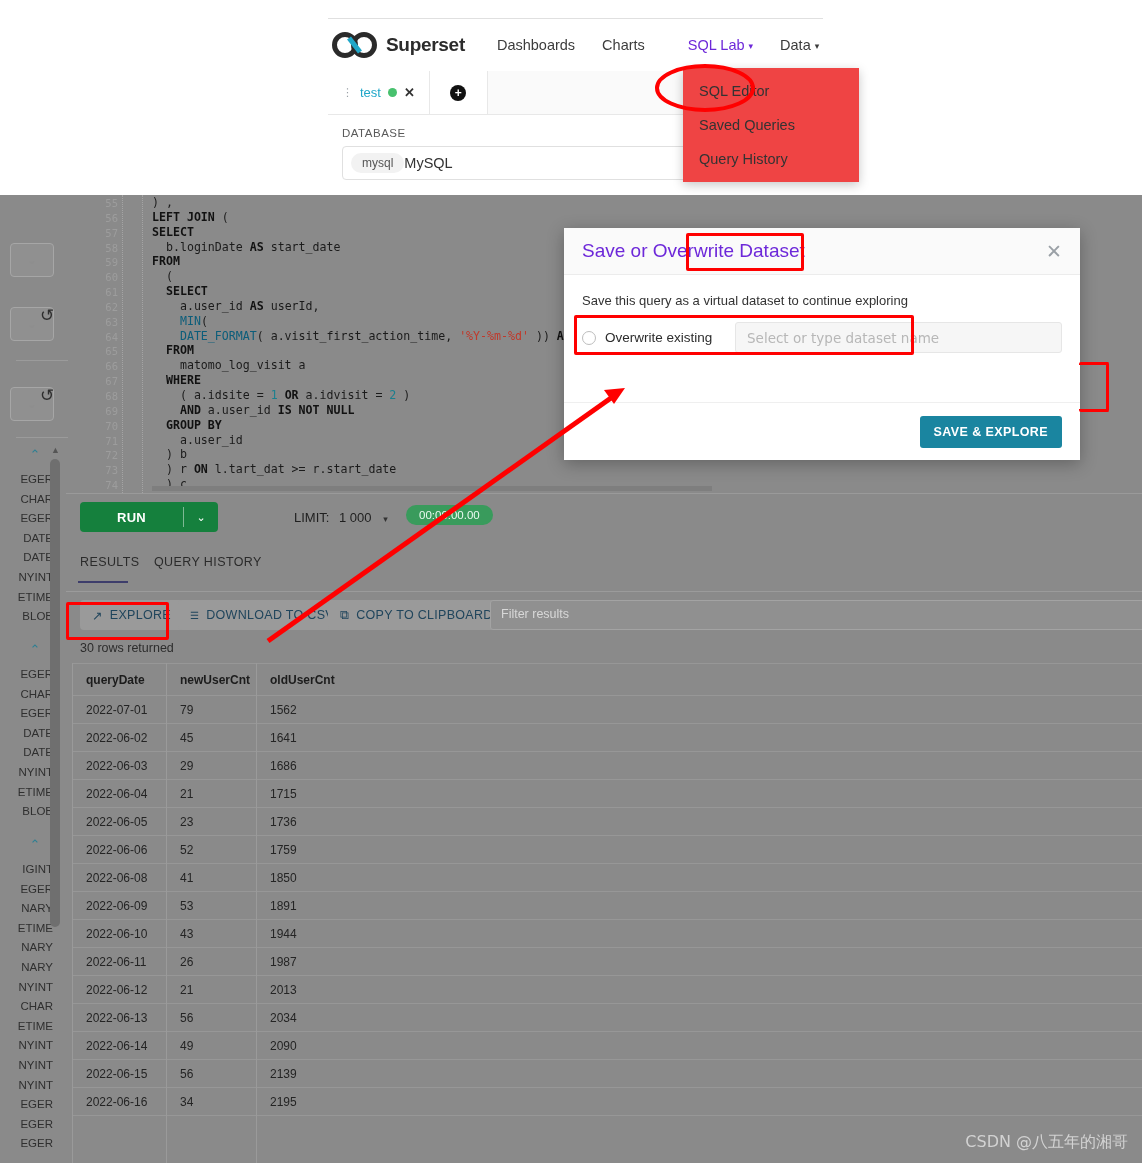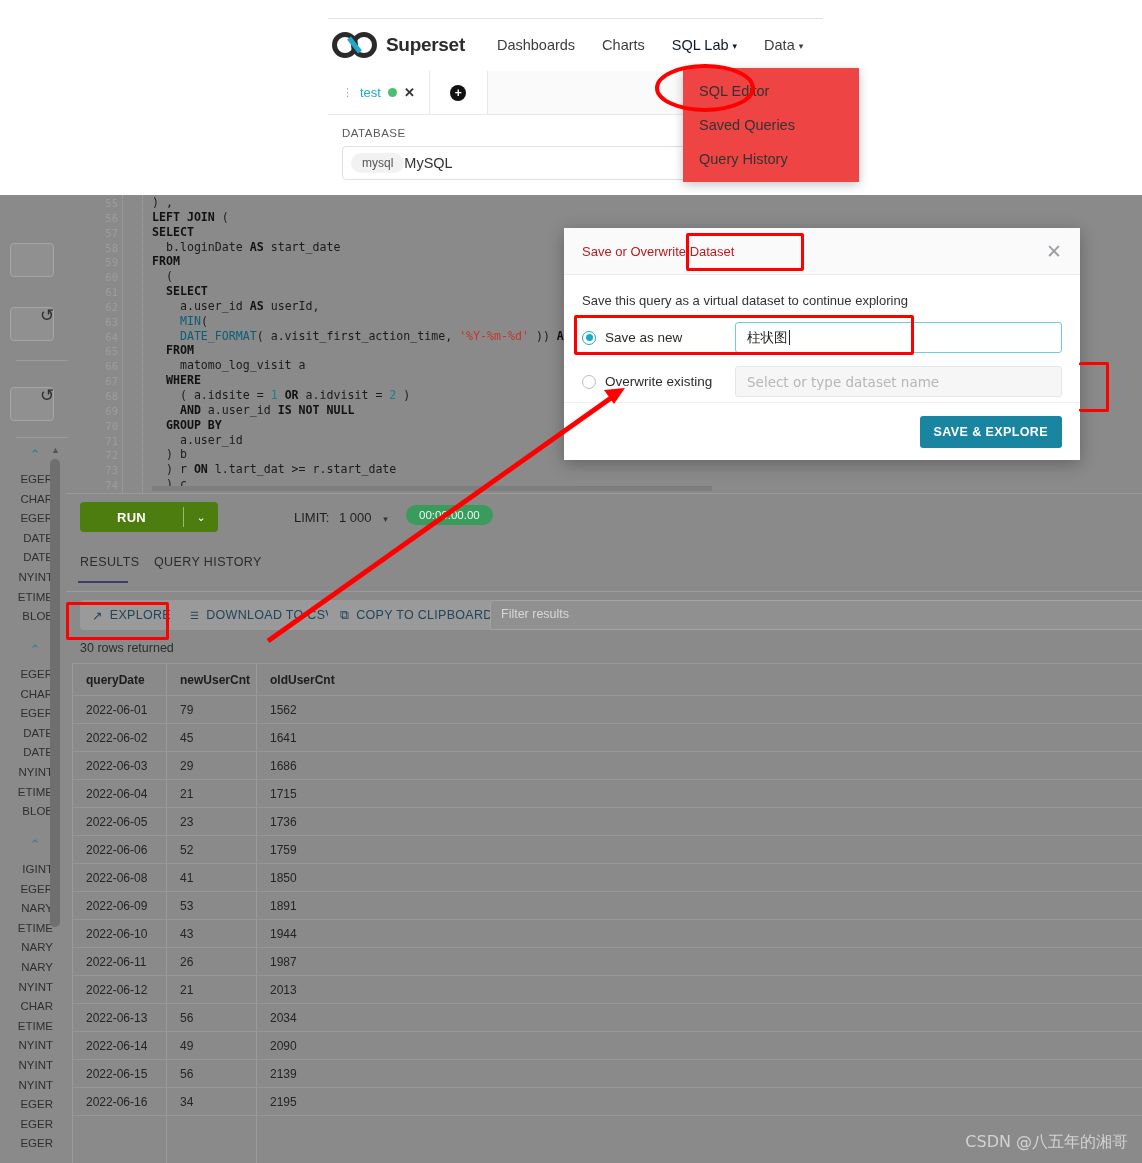--- a/index.html
+++ b/index.html
@@ -25,21 +25,21 @@
   .navbar {
     height:52px; display:flex; align-items:center; padding-left:4px;
     background:#fff;
   }
   .brand { display:flex; align-items:center; gap:8px; margin-right:32px;}
   .brand-logo { width:46px; height:26px; position:relative; }
   .brand-text { font-size:19px; font-weight:bold; color:#2b2b2b; letter-spacing:-.3px;}
   .nav-link {
     font-size:14.5px; color:#3c3c3c; margin-right:27px; cursor:pointer; white-space:nowrap;
   }
-  .nav-link.active { color:#0f172a; }
+  .nav-link.active { color:#6d28d9;margin-left:16px; }
   .caret { font-size:9px; margin-left:4px; position:relative; top:-1px;}
 
   
   .tabbar { display:flex; height:44px; border-bottom:1px solid #e8e8e8; background:#fafafa;}
   .sqltab {
     display:flex; align-items:center; gap:7px; padding:0 14px;
     background:#fff; border-right:1px solid #e8e8e8; font-size:13px; color:#20a7c9;
   }
   .dots { color:#9aa0a6; font-size:11px; letter-spacing:0; line-height:1; }
   .greendot { width:9px; height:9px; border-radius:50%; background:#48c16e; display:inline-block;}
@@ -112,21 +112,21 @@
   .str { color:#c0392b; }
   .num { color:#1a7f8e; }
   .ed-rightscroll { position:absolute; right:6px; top:0; width:9px; height:298px; background:#8a8a8a;}
   .ed-hscroll { position:absolute; left:86px; bottom:2px; width:560px; height:5px; background:#7e7e7e;}
 
   
   #runbar { position:absolute; left:66px; top:298px; width:1076px; height:48px;
             border-top:1px solid #9a9a9a;}
   .runbtn {
     position:absolute; left:14px; top:8px; width:138px; height:30px;
-    background:#4d7c0f; color:#fff; border-radius:4px; display:flex; align-items:center;
+    background:#15803d; color:#fff; border-radius:4px; display:flex; align-items:center;
   }
   .runbtn .lbl { flex:1; text-align:center; font-size:13px; font-weight:bold; letter-spacing:.3px;}
   .runbtn .dv { width:1px; height:20px; background:rgba(255,255,255,.45);}
   .runbtn .cv { width:34px; text-align:center; font-size:11px;}
   .limit { position:absolute; left:228px; top:16px; font-size:13px; color:#1f1f1f;}
   .limit .arrow { font-size:9px; margin-left:8px; color:#333;}
   .timer {
     position:absolute; left:340px; top:11px; padding:4px 13px; background:#399b5c;
     color:#eafaf0; border-radius:11px; font-size:11.5px;
   }
@@ -162,21 +162,21 @@
 
   
   #modal {
     position:absolute; left:564px; top:228px; width:516px; height:232px;
     background:#fff; z-index:30; box-shadow:0 4px 16px rgba(0,0,0,.28);
   }
   .modal-head {
     height:47px; background:#fafafa; border-bottom:1px solid #ececec;
     display:flex; align-items:center; padding:0 18px; justify-content:space-between;
   }
-  .modal-title { font-size:13px; color:#b91c1c;}
+  .modal-title { font-size:19px; color:#6d28d9;}
   .modal-x { color:#9aa0a6; font-size:19px; cursor:pointer; line-height:1;}
   .modal-body { padding:18px 18px 0 18px;}
   .modal-sub { font-size:13px; color:#333; margin-bottom:14px;}
   .radio-row { display:flex; align-items:center; margin-bottom:13px;}
   .radio {
     width:14px; height:14px; border-radius:50%; border:1px solid #bdbdbd; margin-right:9px;
     display:flex; align-items:center; justify-content:center; flex:none; background:#fff;
   }
   .radio.on { border-color:#20a7c9; }
   .radio.on::after { content:""; width:7px; height:7px; border-radius:50%; background:#20a7c9;}
@@ -344,21 +344,21 @@
 
   <div id="rowsinfo">30 rows returned</div>
 
   <div id="datatable">
       <div class="tr th-row">
         <div class="cell th c0">queryDate</div>
         <div class="cell th c1">newUserCnt</div>
         <div class="cell th c2">oldUserCnt</div>
       </div>
       <div class="tr">
-        <div class="cell c0">2022-06-01</div>
+        <div class="cell c0">2022-07-01</div>
         <div class="cell c1">79</div>
         <div class="cell c2">1562</div>
       </div>
       <div class="tr">
         <div class="cell c0">2022-06-02</div>
         <div class="cell c1">45</div>
         <div class="cell c2">1641</div>
       </div>
       <div class="tr">
         <div class="cell c0">2022-06-03</div>
@@ -432,28 +432,20 @@
 </div>
 
 <div id="modal">
   <div class="modal-head">
     <div class="modal-title">Save or Overwrite Dataset</div>
     <div class="modal-x">✕</div>
   </div>
   <div class="modal-body">
     <div class="modal-sub">Save this query as a virtual dataset to continue exploring</div>
 
-    <div class="radio-row">
-      <div class="radio on"></div>
-      <div class="radio-label">Save as new</div>
-      <div class="txtin">
-        <span>柱状图</span>
-        <span class="blink"></span>
-      </div>
-    </div>
 
     <div class="radio-row">
       <div class="radio"></div>
       <div class="radio-label">Overwrite existing</div>
       <div class="txtin disabled">Select or type dataset name</div>
     </div>
   </div>
   <div class="modal-foot">
     <div class="primarybtn">SAVE &amp; EXPLORE</div>
   </div>

